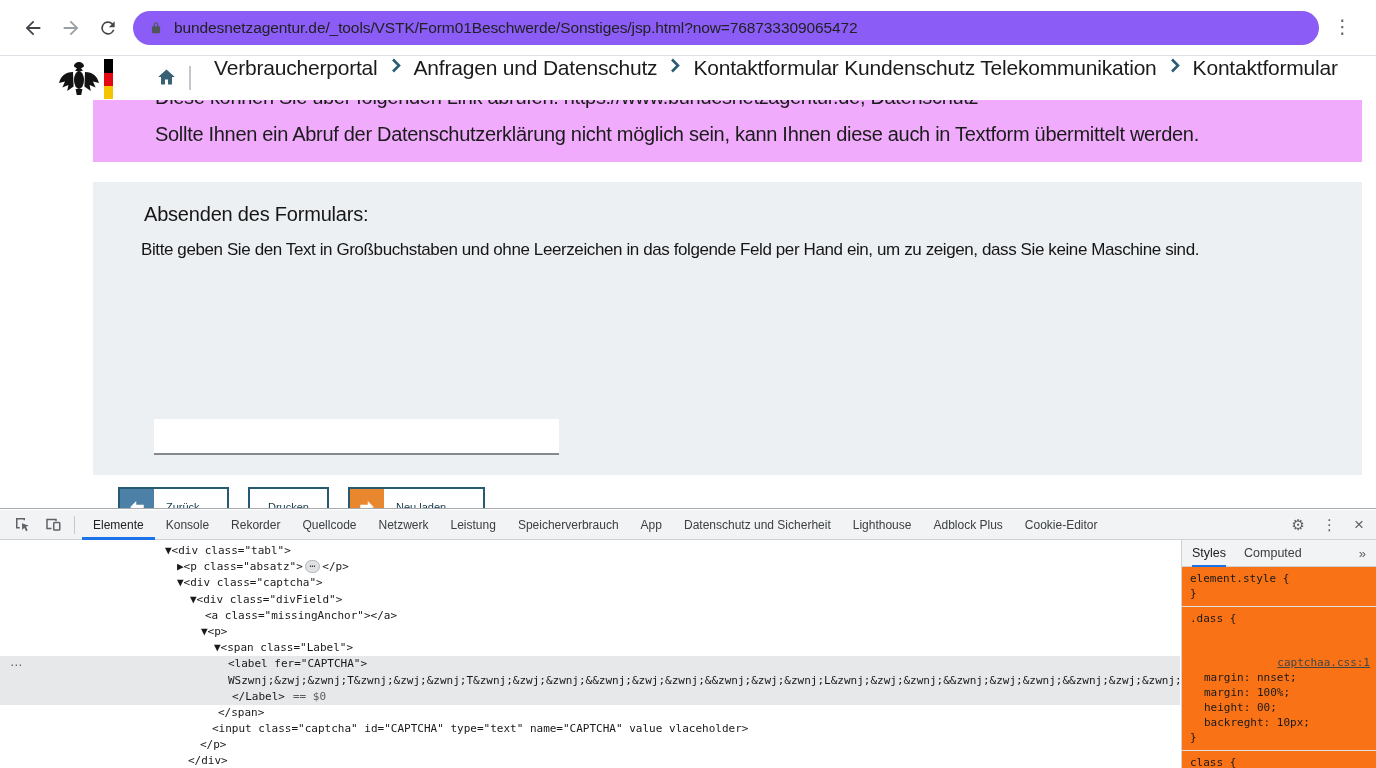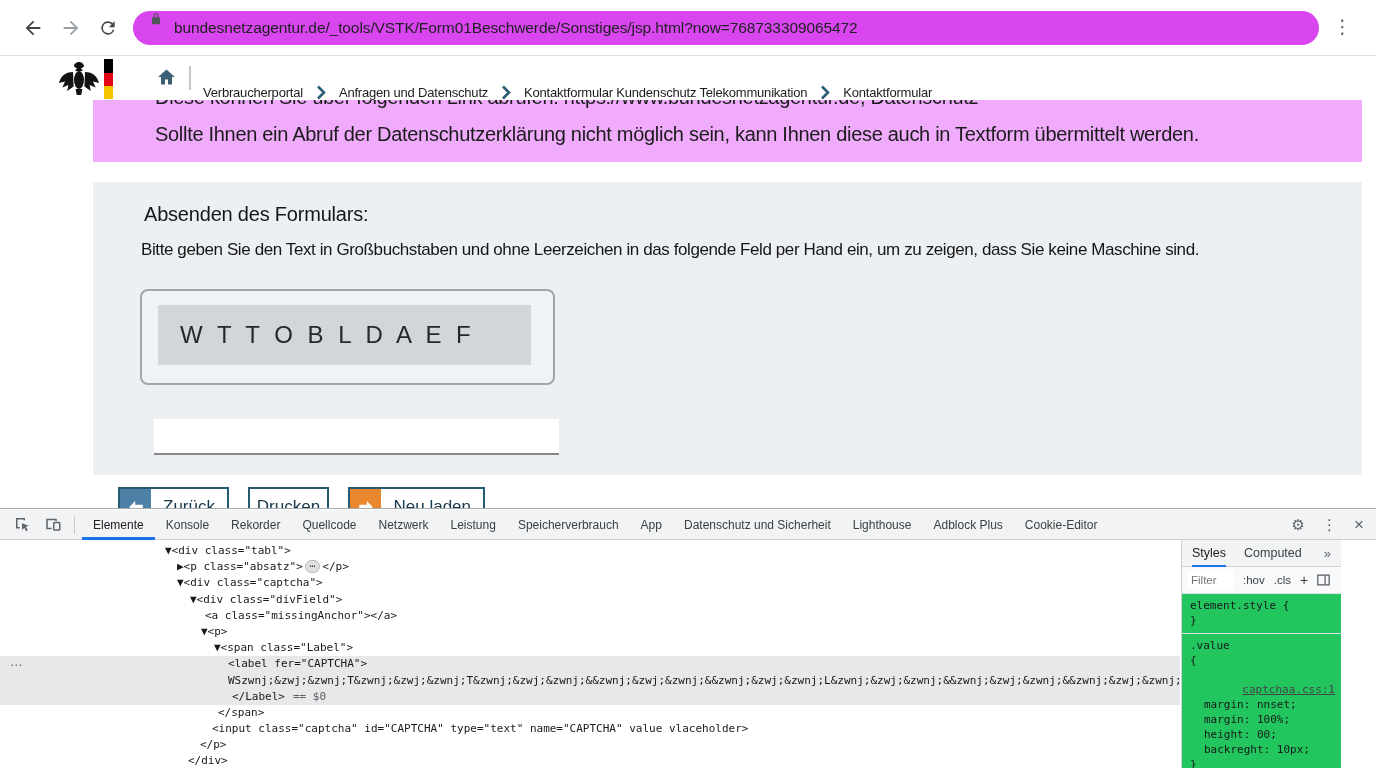--- a/index.html
+++ b/index.html
@@ -3,50 +3,50 @@
 <meta charset="utf-8">
 <style>
   * { margin:0; padding:0; box-sizing:border-box; }
   html,body { width:1376px; height:768px; }
   body { position:relative; overflow:hidden; background:#fff; font-family:"Liberation Sans",sans-serif; }
 
   
   .chrome { position:absolute; top:0; left:0; width:1376px; height:56px; background:#fff; border-bottom:1px solid #dcdfe3; }
   .nav-btn { position:absolute; top:16px; width:24px; height:24px; display:flex; align-items:center; justify-content:center; }
   .nav-back { left:21px; } .nav-fwd { left:59px; } .nav-reload { left:96px; }
-  .omnibox { position:absolute; left:133px; top:11px; width:1186px; height:34px; border-radius:17px; background:#d946ef; display:flex; padding:0 16px; }
+  .omnibox { position:absolute; left:133px; top:11px; width:1186px; height:34px; border-radius:17px; background:#8b5cf6; display:flex; align-items:center; padding:0 16px; }
   .omnibox .lock { flex:0 0 auto; margin-right:11px; display:flex; }
   .url-input { border:none; background:transparent; font-size:15.5px; color:#202124; width:100%; outline:none; font-family:"Liberation Sans",sans-serif; letter-spacing:-0.1px; }
   .kebab-browser { position:absolute; right:24px; top:15px; font-size:19px; color:#5f6368; font-family:"DejaVu Sans",sans-serif; }
 
   
   .site-header { position:absolute; top:56px; left:0; width:1376px; height:44px; background:#fff; }
   .eagle { position:absolute; left:57px; top:2px; }
   .flag { position:absolute; left:104px; top:3px; width:9px; height:40px; }
   .flag .b { height:14px; background:#000; } .flag .r { height:13px; background:#e30613; } .flag .g { height:13px; background:#f5c400; }
   .home { position:absolute; left:156px; top:11px; }
   .hdr-sep { position:absolute; left:189px; top:10px; width:2px; height:24px; background:#c3c7cb; }
-  .crumbs { position:absolute; left:203px; top:0; height:44px; display:flex; align-items:flex-end; gap:13px; font-size:13px; color:#1b1b1b; letter-spacing:-0.2px; white-space:nowrap; }
+  .crumbs { position:absolute; left:214px; top:0; height:44px; display:flex; align-items:flex-start; gap:13px; font-size:21px; color:#1b1b1b; letter-spacing:-0.2px; white-space:nowrap; }
   .crumb { cursor:pointer; }
   .crumb-sep { display:flex; align-items:center; padding-top:2px; }
 
   
   .content { position:absolute; top:100px; left:0; width:1376px; height:408px; background:#fff; overflow:hidden; }
   .box1 { position:absolute; left:93px; top:0; width:1269px; height:62px; background:#f0abfc; overflow:hidden; }
   .clip-line { position:absolute; left:62px; top:-14px; font-size:20px; color:#1b1b1b; letter-spacing:-0.3px; white-space:nowrap; }
   .notice { position:absolute; left:62px; top:23px; font-size:20px; color:#1b1b1b; letter-spacing:-0.3px; white-space:nowrap; }
   .box2 { position:absolute; left:93px; top:82px; width:1269px; height:293px; background:#edf0f3; }
   .heading { position:absolute; left:20px; top:21px; font-size:20px; color:#161616; letter-spacing:-0.2px;margin-left:31px; }
   .instruction { position:absolute; left:48px; top:58px; font-size:17px; color:#161616; letter-spacing:-0.4px; white-space:nowrap; }
   .captcha-frame { position:absolute; left:47px; top:107px; width:415px; height:96px; border:2px solid #a0a6ab; border-radius:8px; background:#f0f3f5; }
   .captcha-box { position:absolute; left:16px; top:14px; width:373px; height:60px; background:#d3d6d8; display:flex; align-items:center; padding-left:22px; font-size:24px; letter-spacing:4px; color:#26282a; }
   .captcha-input { position:absolute; left:61px; top:237px; width:405px; height:36px; background:#fff; border:none; border-bottom:2px solid #85898d; outline:none; font-size:18px; padding:0 8px; }
   .btn { position:absolute; top:387px; height:40px; background:#fff; border:2px solid #265a72; display:flex; align-items:stretch; cursor:pointer; }
   .btn .ic { width:34px; display:flex; align-items:center; justify-content:center; }
-  .btn .lbl { display:flex; align-items:center; padding:0 12px; font-size:17px; color:#16384a; white-space:nowrap; }
+  .btn .lbl { display:flex; align-items:center; padding:0 12px; font-size:11px; color:#16384a; white-space:nowrap; }
   .btn-back { left:118px; width:111px; } .ic-blue { background:#4d80a7; }
   .btn-print { left:248px; width:81px; justify-content:center; }
   .btn-reload { left:348px; width:137px; } .ic-orange { background:#e8872e; }
 
   
   .devtools { position:absolute; top:508px; left:0; width:1376px; height:260px; background:#fff; border-top:1px solid #a7abaf; }
   .dt-toolbar { position:absolute; top:1px; left:0; width:1376px; height:30px; background:#f1f3f4; border-bottom:1px solid #cfd2d5; }
   .tb-icon { position:absolute; top:5px; display:flex; }
   .tb-inspect { left:13px; } .tb-device { left:44px; }
   .tb-sep { position:absolute; left:74px; top:6px; width:1px; height:18px; background:#c6c9cc; }
@@ -61,21 +61,21 @@
   .row { height:16.2px; line-height:16.2px; white-space:nowrap; overflow:hidden; }
   .hl { background:#e6e8e9; }
   .p0{padding-left:165px}.p1{padding-left:177px}.p2{padding-left:177px}.p3{padding-left:190px}
   .p4{padding-left:205px}.p5{padding-left:201px}.p6{padding-left:214px}.p7{padding-left:228px}
   .p8{padding-left:228px}.p9{padding-left:232px}.p10{padding-left:218px}.p11{padding-left:212px}
   .p12{padding-left:200px}.p13{padding-left:188px}
   .pill { display:inline-block; background:#dfe1e3; border:1px solid #b4b8bb; border-radius:7px; padding:0 4px; font-size:9px; line-height:11px; vertical-align:1px; color:#3c4043; margin:0 2px; }
   .marker { color:#5a5d60; padding-left:8px; }
   .gutter-more { position:absolute; left:10px; top:118px; color:#5f6368; font-family:"DejaVu Sans",sans-serif; font-size:12px; }
 
-  .styles-panel { position:absolute; left:1181px; top:0; width:160px; height:229px; border-left:1px solid #cfd2d5; background:#22c55e; }
+  .styles-panel { position:absolute; left:1181px; top:0; width:195px; height:229px; border-left:1px solid #cfd2d5; background:#f97316; }
   .sp-tabs { height:27px; background:#f1f3f4; border-bottom:1px solid #cfd2d5; display:flex; align-items:center; font-size:12.5px; color:#3c4043; padding:0 10px; gap:18px; }
   .sp-tab { height:27px; display:flex; align-items:center; cursor:pointer; }
   .sp-tab.active { color:#202124; box-shadow:inset 0 -2px 0 #1a73e8; }
   .sp-more { margin-left:auto; font-size:13px; color:#5f6368; cursor:pointer; }
   .sp-filter { height:27px; border-bottom:1px solid #e0e3e6; display:flex; align-items:center; padding:0 6px; gap:9px; font-size:11.5px; color:#3c4043; background:#f8f9fa; }
   .filter-input { width:46px; height:18px; border:none; background:#fff; font-size:11.5px; padding:0 3px; outline:none; font-family:"Liberation Sans",sans-serif; }
   .sp-plus { font-size:14px; } .sp-panel-ic { display:flex; }
   .sp-rules { font-family:"DejaVu Sans Mono","Liberation Mono",monospace; font-size:11px; line-height:15px; color:#18191b; }
   .sp-rule { border-bottom:1px solid #e0e3e6; padding:4px 6px 5px 8px; }
   .sp-rule:last-child { border-bottom:none; }
@@ -160,23 +160,20 @@
 </div>
 
 <div class="content">
   <div class="box1">
     <div class="clip-line">Diese können Sie über folgenden Link abrufen: https://www.bundesnetzagentur.de, Datenschutz</div>
     <div class="notice">Sollte Ihnen ein Abruf der Datenschutzerklärung nicht möglich sein, kann Ihnen diese auch in Textform übermittelt werden.</div>
   </div>
   <div class="box2">
     <div class="heading">Absenden des Formulars:</div>
     <div class="instruction">Bitte geben Sie den Text in Großbuchstaben und ohne Leerzeichen in das folgende Feld per Hand ein, um zu zeigen, dass Sie keine Maschine sind.</div>
-    <div class="captcha-frame">
-      <div class="captcha-box">W T T O B L D A E F</div>
-    </div>
     <input class="captcha-input" value="" style="">
   </div>
   <div class="btn btn-back">
     <span class="ic ic-blue">
       <svg width="18" height="16" viewBox="0 0 24 20">
           <path d="M11 2L3 10l8 8v-5h10v-6H11z" fill="#fff"></path>
         </svg>
     </span>
     <span class="lbl">Zurück</span>
   </div>
@@ -247,39 +244,27 @@
       <div class="row p13">&lt;/div&gt;</div>
       <div class="gutter-more">⋯</div>
     </div>
 
     <div class="styles-panel">
       <div class="sp-tabs">
         <span class="sp-tab active">Styles</span>
         <span class="sp-tab">Computed</span>
         <span class="sp-more">»</span>
       </div>
-      <div class="sp-filter">
-        <input class="filter-input" placeholder="Filter" style="">
-        <span>:hov</span>
-        <span>.cls</span>
-        <span class="sp-plus">+</span>
-        <span class="sp-panel-ic">
-          <svg width="13" height="12" viewBox="0 0 16 14">
-              <rect x="1" y="1" width="14" height="12" fill="none" stroke="#5f6368" stroke-width="1.6"></rect>
-              <line x1="10" y1="1" x2="10" y2="13" stroke="#5f6368" stroke-width="1.6"></line>
-            </svg>
-        </span>
-      </div>
       <div class="sp-rules">
         <div class="sp-rule">
           <div class="sel-line"><span>element.style {</span></div>
           <div><span>}</span></div>
         </div>
         <div class="sp-rule">
-          <div class="sel-line"><span class="src">captchaa.css:1</span><span>.value {</span></div>
+          <div class="sel-line"><span class="src">captchaa.css:1</span><span>.dass {</span></div>
           <div class="prop">margin: nnset;</div>
           <div class="prop">margin: 100%;</div>
           <div class="prop">height: 00;</div>
           <div class="prop">backreght: 10px;</div>
           <div><span>}</span></div>
         </div>
         <div class="sp-rule">
           <div class="sel-line"><span class="src">stylewers.css:1</span><span>class {</span></div>
           <div class="prop">display: 1px;</div>
         </div>

